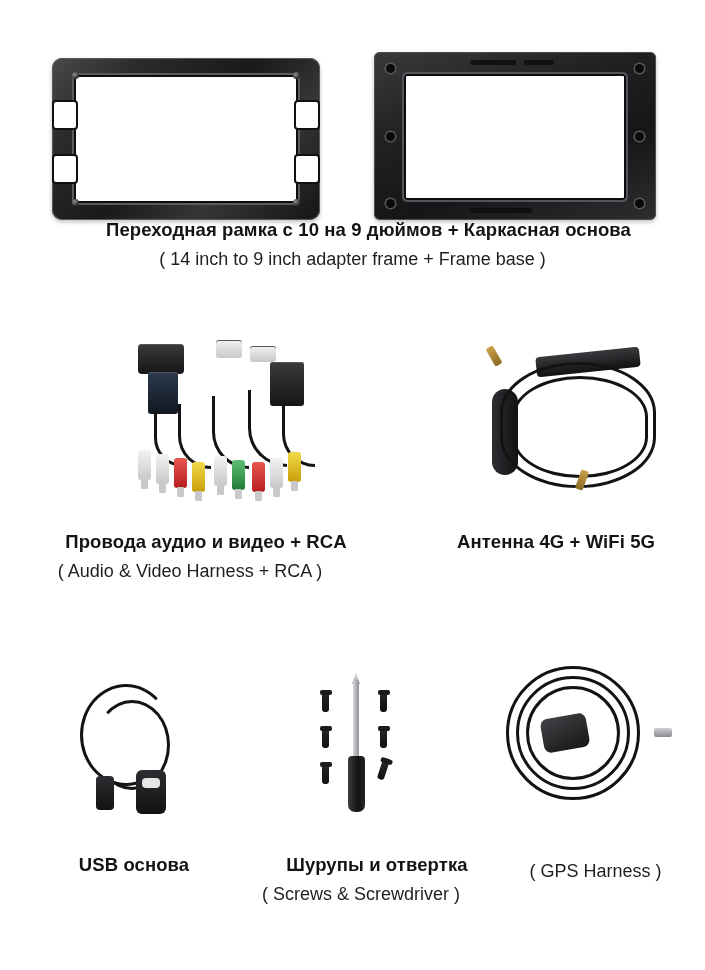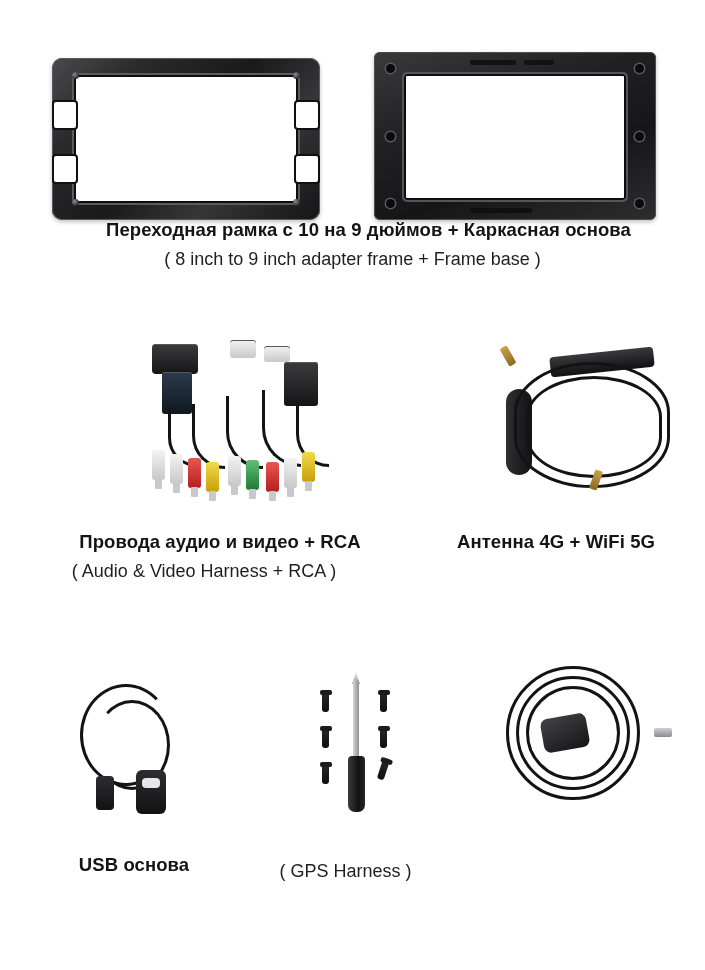--- a/index.html
+++ b/index.html
@@ -135,21 +135,21 @@
   .frame-right .v1 { left: 96px; top: 8px; width: 46px; height: 5px; }
   .frame-right .v2 { left: 150px; top: 8px; width: 30px; height: 5px; }
   .frame-right .v3 { left: 96px; bottom: 7px; width: 62px; height: 5px; }
 
   .sec1 .caps { position: absolute; left: 0; top: 218px; width: 705px; }
 
   
   .sec2 {
     position: absolute;
     left: 0; top: 318px;
-    width: 655px; height: 285px; margin-left: 14px;
+    width: 655px; height: 285px;
   }
 
   
   .harness { position: absolute; left: 120px; top: 20px; width: 260px; height: 175px; }
   .harness .plug {
     position: absolute;
     background: linear-gradient(180deg,#3b3b3e,#151517);
     border-radius: 3px;
     box-shadow: inset 0 1px 0 #59595d;
   }
@@ -201,21 +201,21 @@
     border-radius: 50%/40%;
   }
   .antenna .tip {
     position: absolute;
     width: 8px; height: 20px;
     background: linear-gradient(180deg,#caa24a,#8a6a22);
     border-radius: 2px;
   }
 
   .sec2 .caps-left  { position: absolute; left: 10px;  top: 212px; width: 360px; }
-  .sec2 .caps-right { position: absolute; left: 366px; top: 212px; width: 320px; }
+  .sec2 .caps-right { position: absolute; left: 380px; top: 212px; width: 320px; }
 
   
   .sec3 {
     position: absolute;
     left: 0; top: 648px;
     width: 705px; height: 300px;
   }
   .usb { position: absolute; left: 70px; top: 18px; width: 160px; height: 175px; }
   .usb .cable {
     position: absolute;
@@ -327,21 +327,21 @@
         <span class="hole h6"></span>
         <span class="vent v1"></span>
         <span class="vent v2"></span>
         <span class="vent v3"></span>
       </div>
 
     </div>
 
     <div class="caps">
       <div class="cap-ru">Переходная рамка с 10 на 9 дюймов + Каркасная основа</div>
-      <div class="cap-en">( 8 inch to 9 inch adapter frame + Frame base )</div>
+      <div class="cap-en">( 14 inch to 9 inch adapter frame + Frame base )</div>
     </div>
   </div>
 
   <div class="sec2">
 
     <div class="harness">
       <span class="plug p-main"></span>
       <span class="plug p-blue"></span>
       <span class="plug p-wh1"></span>
       <span class="plug p-wh2"></span>
@@ -410,19 +410,23 @@
       <span class="coil" style="left:16px; top:16px; width:108px; height:108px;"></span>
       <span class="coil" style="left:26px; top:26px; width:88px;  height:88px;"></span>
       <span class="puck"></span>
       <span class="conn"></span>
     </div>
 
     <div class="caps-row">
       <div class="c1">
         <div class="cap-ru">USB основа</div>
       </div>
+      <div class="c2">
+        <div class="cap-ru">Шурупы и отвертка</div>
+        <div class="cap-en">( Screws &amp; Screwdriver )</div>
+      </div>
       <div class="c3">
         <div class="cap-en">( GPS Harness )</div>
       </div>
     </div>
   </div>
 
 </div>
 
 </body></html>

